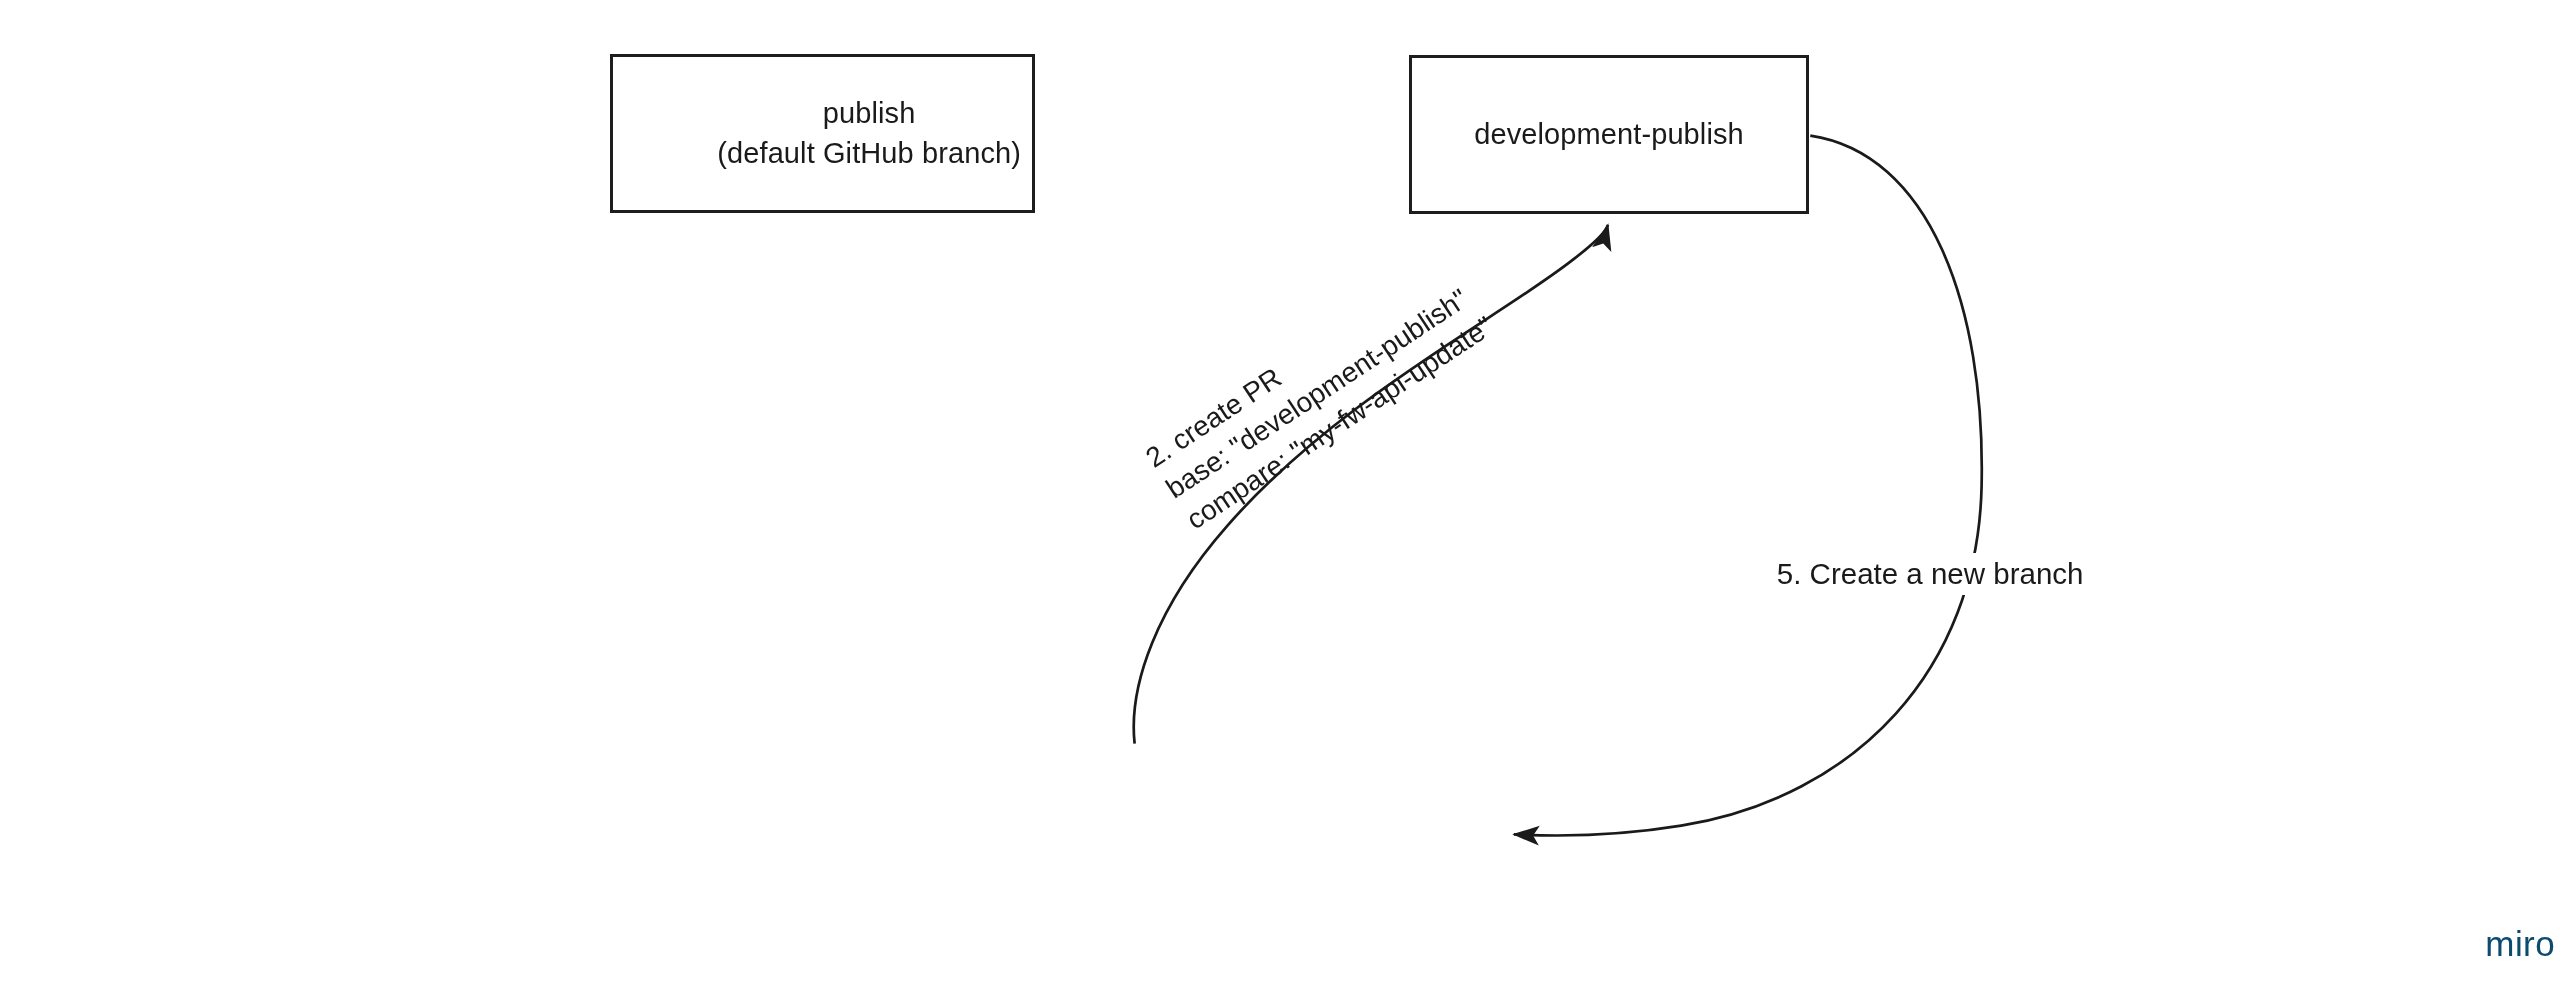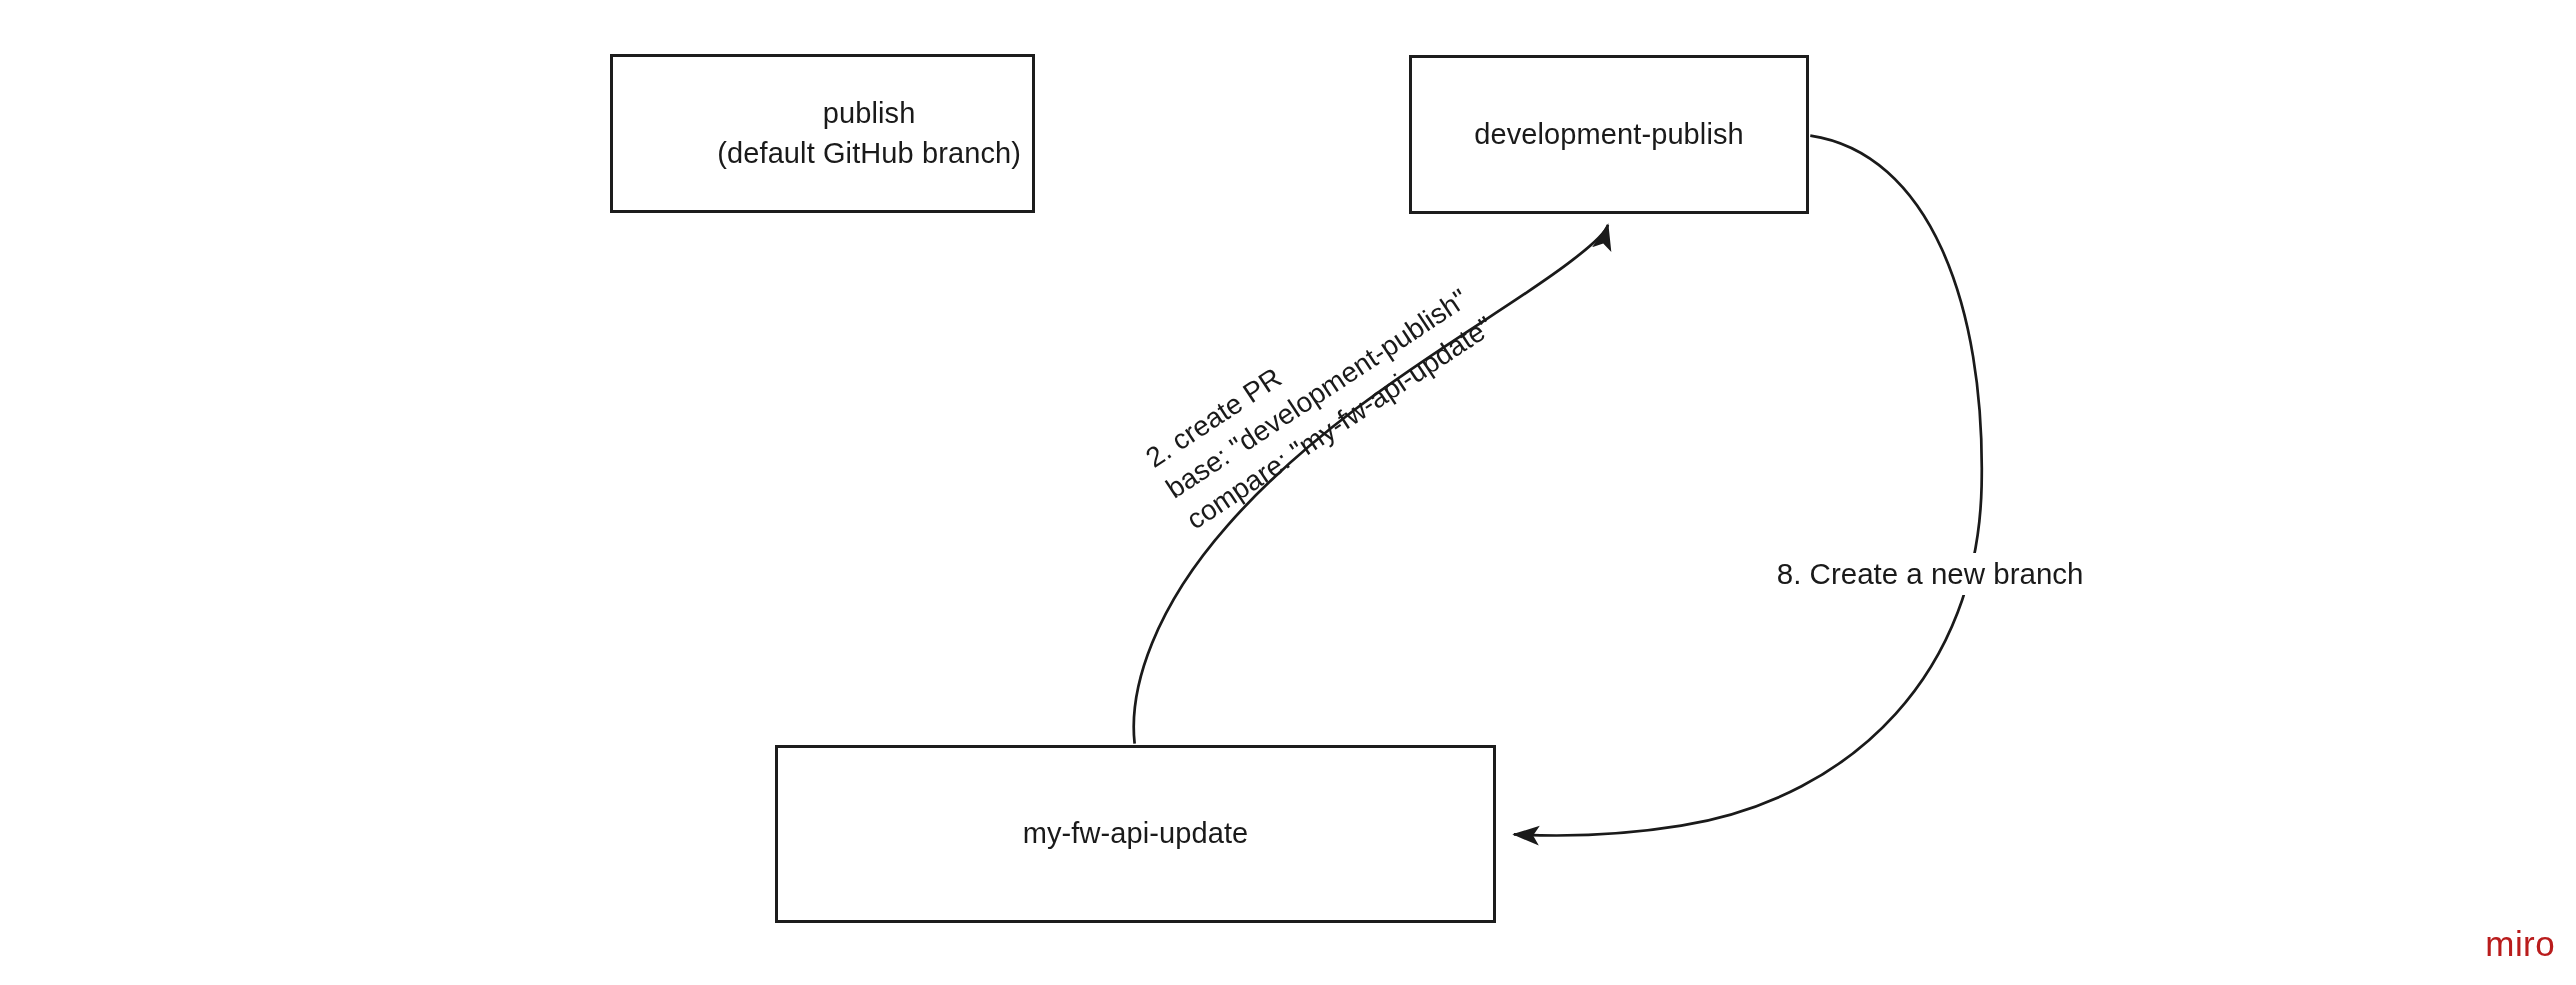--- a/index.html
+++ b/index.html
@@ -88,21 +88,21 @@
     transform-origin: 0 0;
     font-size: 28px;
     line-height: 1.32;
   }
   
   #miro-watermark {
     position: absolute;
     right: 21px;
     bottom: 22px;
     font-size: 35px;
-    color: #b91c1c;
+    color: #0c4a6e;
     letter-spacing: 0.4px;
     font-weight: 400;
   }
 </style>
 </head>
 <body>
 
 <div id="canvas">
 
   <svg id="connectors" viewBox="0 0 3233 1237" width="2576" height="986" xmlns="http://www.w3.org/2000/svg">
@@ -125,25 +125,22 @@
 
   <div class="node" id="node-publish">
     <span class="node-label">publish
 (default GitHub branch)</span>
   </div>
 
   <div class="node" id="node-development-publish">
     <span class="node-label">development-publish</span>
   </div>
 
-  <div class="node" id="node-my-fw-api-update">
-    <span class="node-label">my-fw-api-update</span>
-  </div>
 
-  <div class="edge-label" id="edge-label-create-branch">8. Create a new branch</div>
+  <div class="edge-label" id="edge-label-create-branch">5. Create a new branch</div>
 
   <div class="edge-label" id="edge-label-create-pr">2. create PR
 base: "development-publish"
 compare: "my-fw-api-update"</div>
 
   <div id="miro-watermark">miro</div>
 
 </div>
 
 

